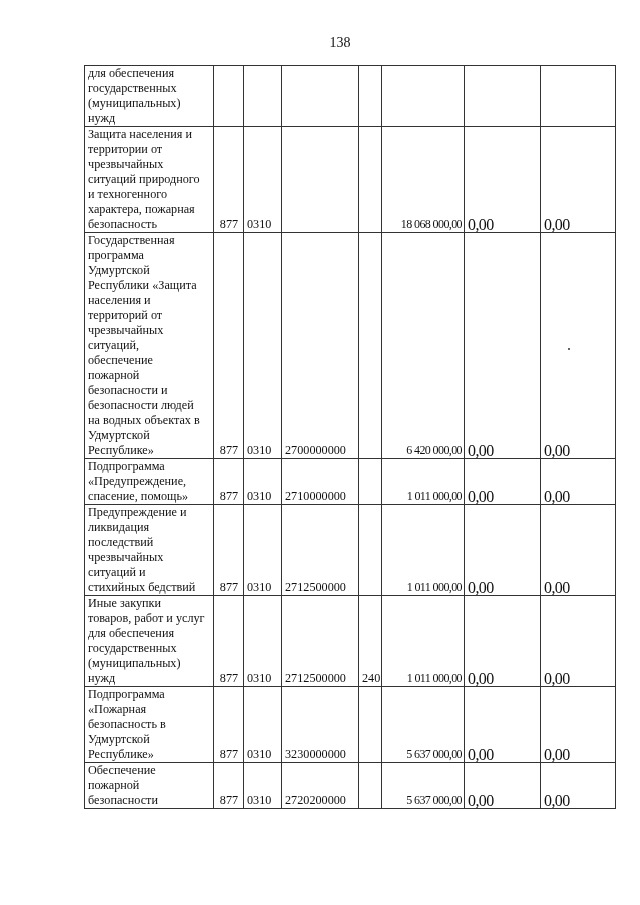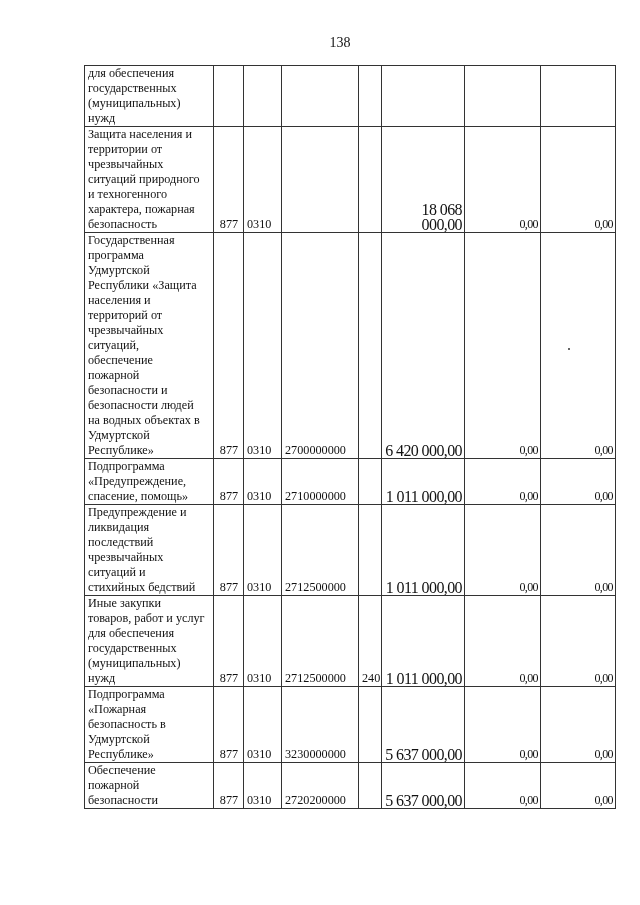--- a/index.html
+++ b/index.html
@@ -40,27 +40,26 @@
     overflow: hidden;
   }
   td.name { text-align: left; padding-left: 4px; }
   td.c-ved { text-align: center; }
   td.c-rz { }
   td.c-csr { text-align: left; }
   td.c-vr { text-align: center; }
   td.num {
     text-align: right;
     letter-spacing: -0.6px;
+    font-size: 12px;
+    padding-right: 4px;
+  }
+  td.zero {
+    letter-spacing: -0.6px;
     font-size: 16px;
-    padding-right: 4px;
-  }
-  td.zero {
-    text-align: right;
-    letter-spacing: -0.6px;
-    font-size: 12px;
     padding-right: 4px;
   }
   .name-text { white-space: pre-line; display: block; }
   .speck {
     position: absolute;
     left: 568px;
     top: 348px;
     width: 2px;
     height: 2px;
     background: #666;

